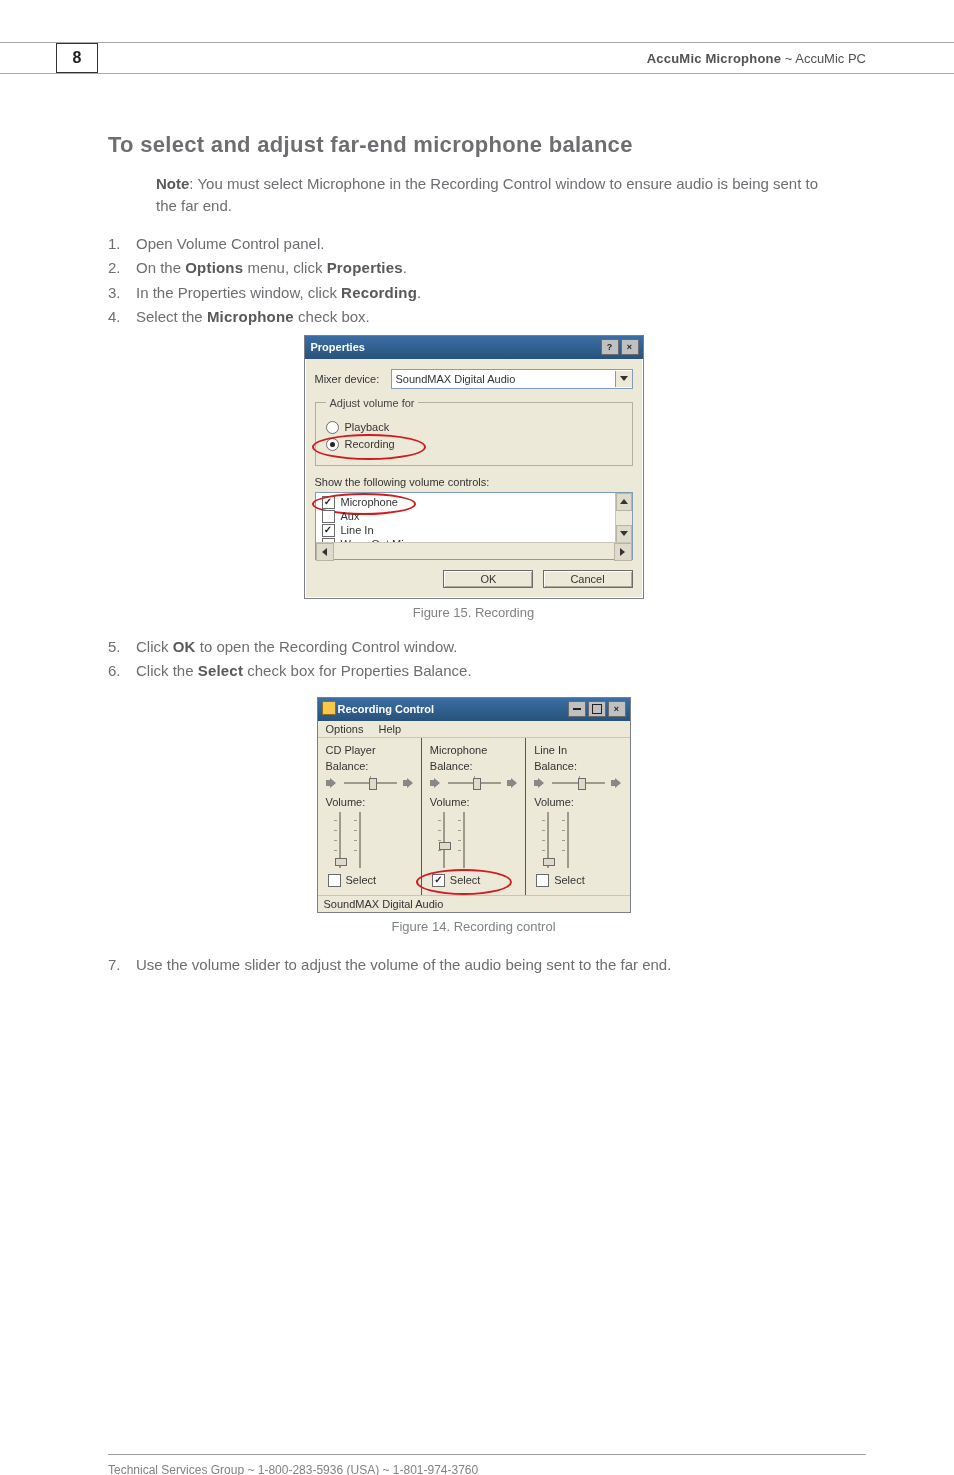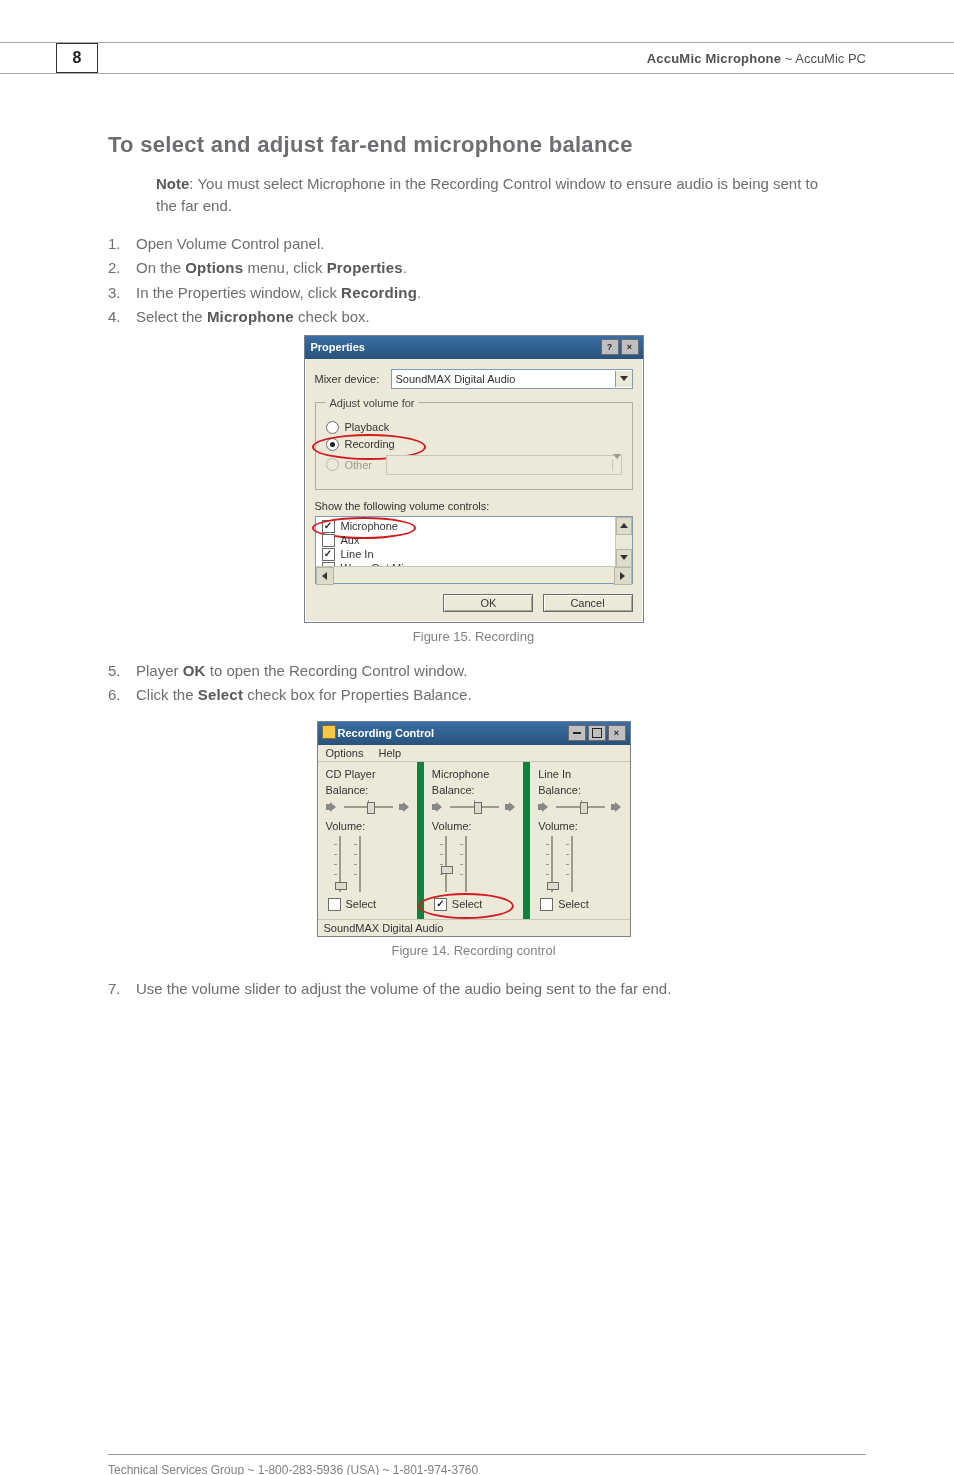--- a/index.html
+++ b/index.html
@@ -219,21 +219,21 @@
     text-align:left;
   }
   .rc .titlebar { padding-left:20px; position:relative; }
   .rc .titlebar .sysicon {
     position:absolute; left:4px; top:3px; width:12px; height:12px;
     background:#f7c84a; border:1px solid #8a6d1e;
   }
   .rc .menubar { padding:2px 8px; border-bottom:1px solid #c9c6b8; }
   .rc .menubar span { margin-right:12px; }
   .rc-body { display:flex; }
-  .rc-col { flex:1; padding:6px 6px 0 8px; border-right:7px solid #15803d; position:relative;}
+  .rc-col { flex:1; padding:6px 6px 0 8px; border-right:1px solid #15803d; position:relative;}
   .rc-col:last-child { border-right:none; }
   .rc-title { margin-bottom:4px; }
   .rc-sub { margin:2px 0 4px 0; }
   .bal {
     display:flex; align-items:center; gap:6px; margin:2px 0 6px 0;
   }
   .spk {
     width:12px;height:12px;display:inline-block;position:relative;
   }
   .spk::before{
@@ -332,27 +332,20 @@
             <legend>Adjust volume for</legend>
             <div class="radio-row">
               <span class="radio"></span>
               <span>Playback</span>
             </div>
             <div class="radio-row" style="position:relative;">
               <span class="radio checked"></span>
               <span>Recording</span>
               <span class="red-oval" style="left:-14px;top:-4px;width:110px;height:22px;"></span>
             </div>
-            <div class="radio-row">
-              <span class="radio disabled"></span>
-              <span class="disabled-text">Other</span>
-              <span class="dd-disabled" style="margin-left:8px;">
-                <span class="dd-btn" style="border-left:1px solid #c9c6b8;"><span class="dd-arrow" style="border-top-color:#9e9b8d;"></span></span>
-              </span>
-            </div>
           </fieldset>
 
           <div style="margin-bottom:4px;">Show the following volume controls:</div>
 
           <div class="listbox">
             <div class="check-row" style="position:relative;">
               <span class="check checked"></span>
               <span>Microphone</span>
               <span class="red-oval" style="left:-10px;top:-3px;width:100px;height:18px;"></span>
             </div>
@@ -389,21 +382,21 @@
           <div class="btnrow">
             <span class="btn">OK</span>
             <span class="btn">Cancel</span>
           </div>
         </div>
       </div>
     </div>
     <div class="figcap">Figure 15. Recording</div>
 
     <ol class="steps" start="5" style="counter-reset: step 4;">
-      <li><span>Player </span><b>OK</b><span> to open the Recording Control window.</span></li>
+      <li><span>Click </span><b>OK</b><span> to open the Recording Control window.</span></li>
       <li><span>Click the </span><b>Select</b><span> check box for Properties Balance.</span></li>
     </ol>
 
     <div class="fig" style="margin-top:14px;">
       <div class="rc">
         <div class="titlebar">
           <span class="sysicon"></span>
           <span>Recording Control</span>
           <span class="titlebar-btns">
             <span class="titlebar-btn">

